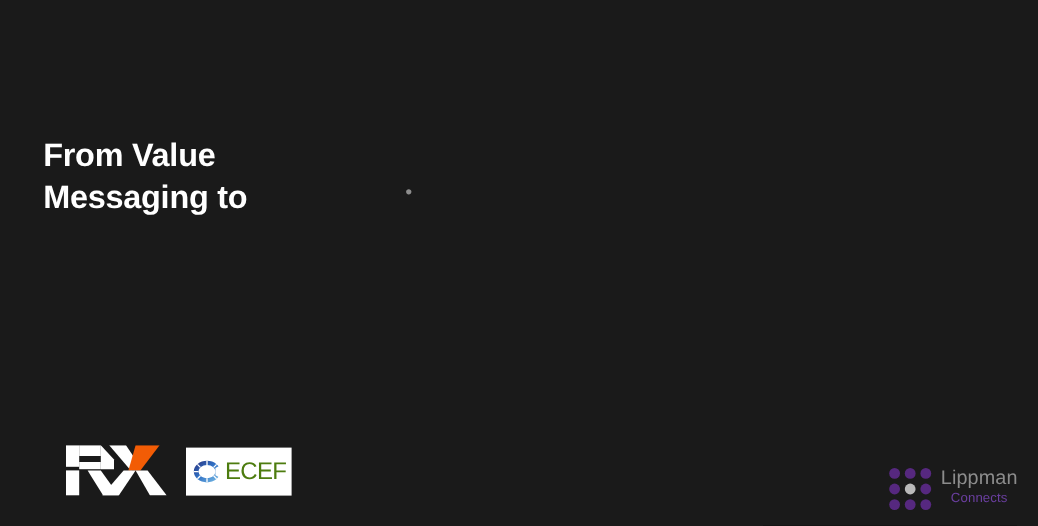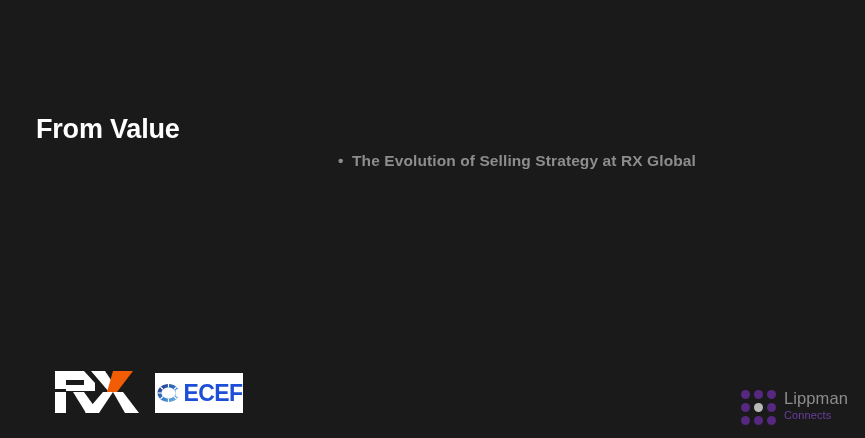--- a/index.html
+++ b/index.html
@@ -76,23 +76,23 @@
     width: 88px;
     height: 40px;
     background: #ffffff;
     display: flex;
     align-items: center;
     justify-content: center;
     gap: 3px;
   }
   .ecef-mark { width: 25px; height: 20px; flex: none; }
   .ecef-word {
-    color: #1d4ed8;
-    font-size: 23px;
-    font-weight: bold;
+    color: #4d7c0f;
+    font-size: 20px;
+    font-weight: normal;
     letter-spacing: -0.6px;
     font-family: "Liberation Sans", sans-serif;
   }
 
   
   .lippman-logo {
     position: absolute;
     left: 741px;
     top: 387px;
     height: 40px;
@@ -106,45 +106,45 @@
     grid-template-rows: repeat(3, 9px);
     gap: 4px;
   }
   .dot {
     width: 9px;
     height: 9px;
     border-radius: 50%;
     background: #56287f;
   }
   .dot.center { background: #b9b9b9; }
-  .lippman-words { line-height: 17px; }
+  .lippman-words { line-height: 17px; text-align: center; }
   .lippman-top {
     color: #8c8c8c;
     font-size: 16.5px;
     letter-spacing: 0.1px;
   }
   .lippman-bottom {
     color: #6b3fa0;
     font-size: 11px;
     letter-spacing: 0.1px;
   }
 </style>
 </head>
 <body>
 
 <div class="slide">
 
   <div class="title-block">
     <div class="title-line">From Value</div>
+    <div class="title-line">Messaging to</div>
   </div>
 
   <div class="body-block">
     <div class="bullet-row">
       <span class="bullet-dot">•</span>
-      <span>The Evolution of Selling Strategy at RX Global</span>
     </div>
   </div>
 
   <div class="rx-logo">
     <svg width="84" height="42" viewBox="0 0 84 42" xmlns="http://www.w3.org/2000/svg" aria-hidden="true">
 
       <rect x="0" y="0" width="11" height="18" fill="#ffffff"></rect>
       <rect x="0" y="21" width="11" height="21" fill="#ffffff"></rect>
 
       <rect x="11" y="0" width="18" height="9" fill="#ffffff"></rect>

